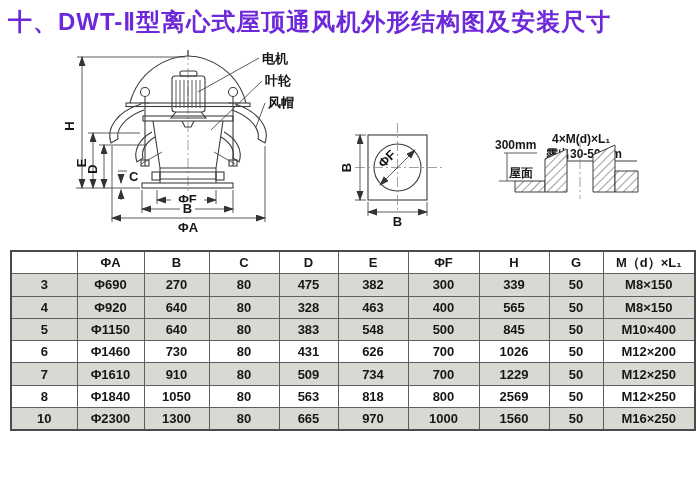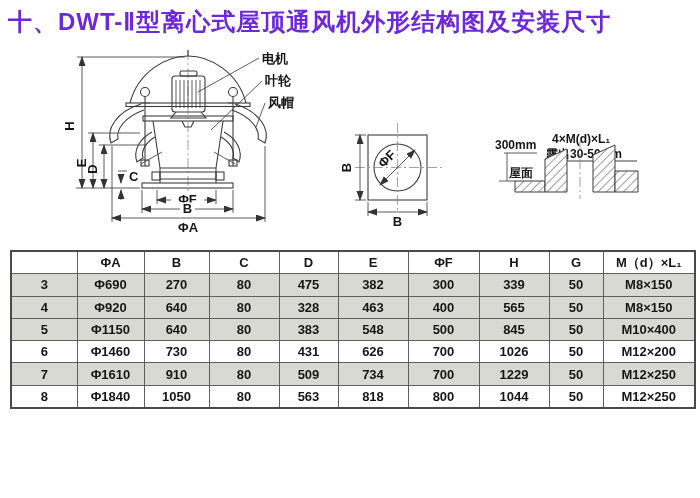--- a/index.html
+++ b/index.html
@@ -261,20 +261,32 @@
           <td>M12×250</td>
         </tr>
         <tr>
           <td>8</td>
           <td>Φ1840</td>
           <td>1050</td>
           <td>80</td>
           <td>563</td>
           <td>818</td>
           <td>800</td>
-          <td>1044</td>
+          <td>2569</td>
           <td>50</td>
           <td>M12×250</td>
+        </tr>
+        <tr class="shade">
+          <td>10</td>
+          <td>Φ2300</td>
+          <td>1300</td>
+          <td>80</td>
+          <td>665</td>
+          <td>970</td>
+          <td>1000</td>
+          <td>1560</td>
+          <td>50</td>
+          <td>M16×250</td>
         </tr>
       </tbody>
   </table>
 
 </div>
 
 </body></html>

